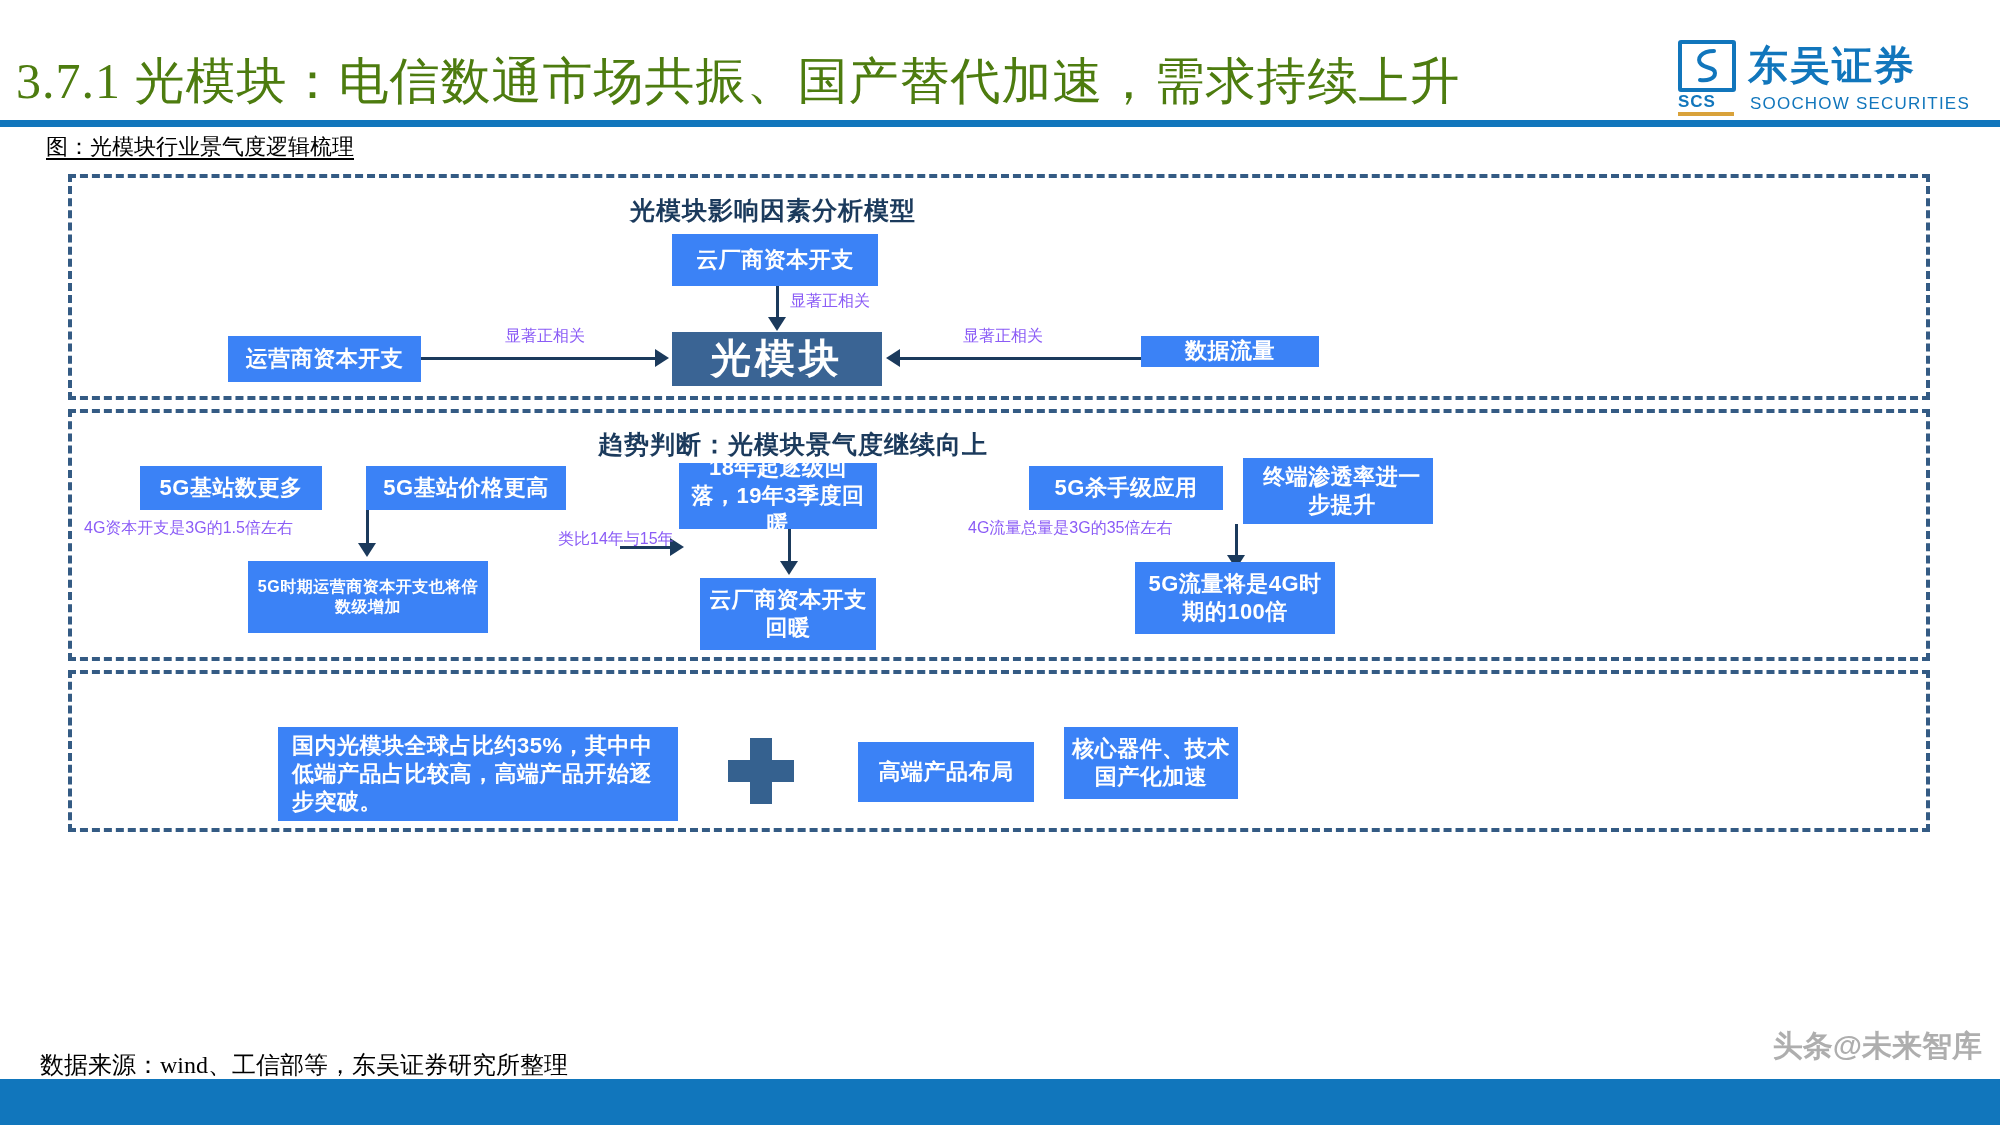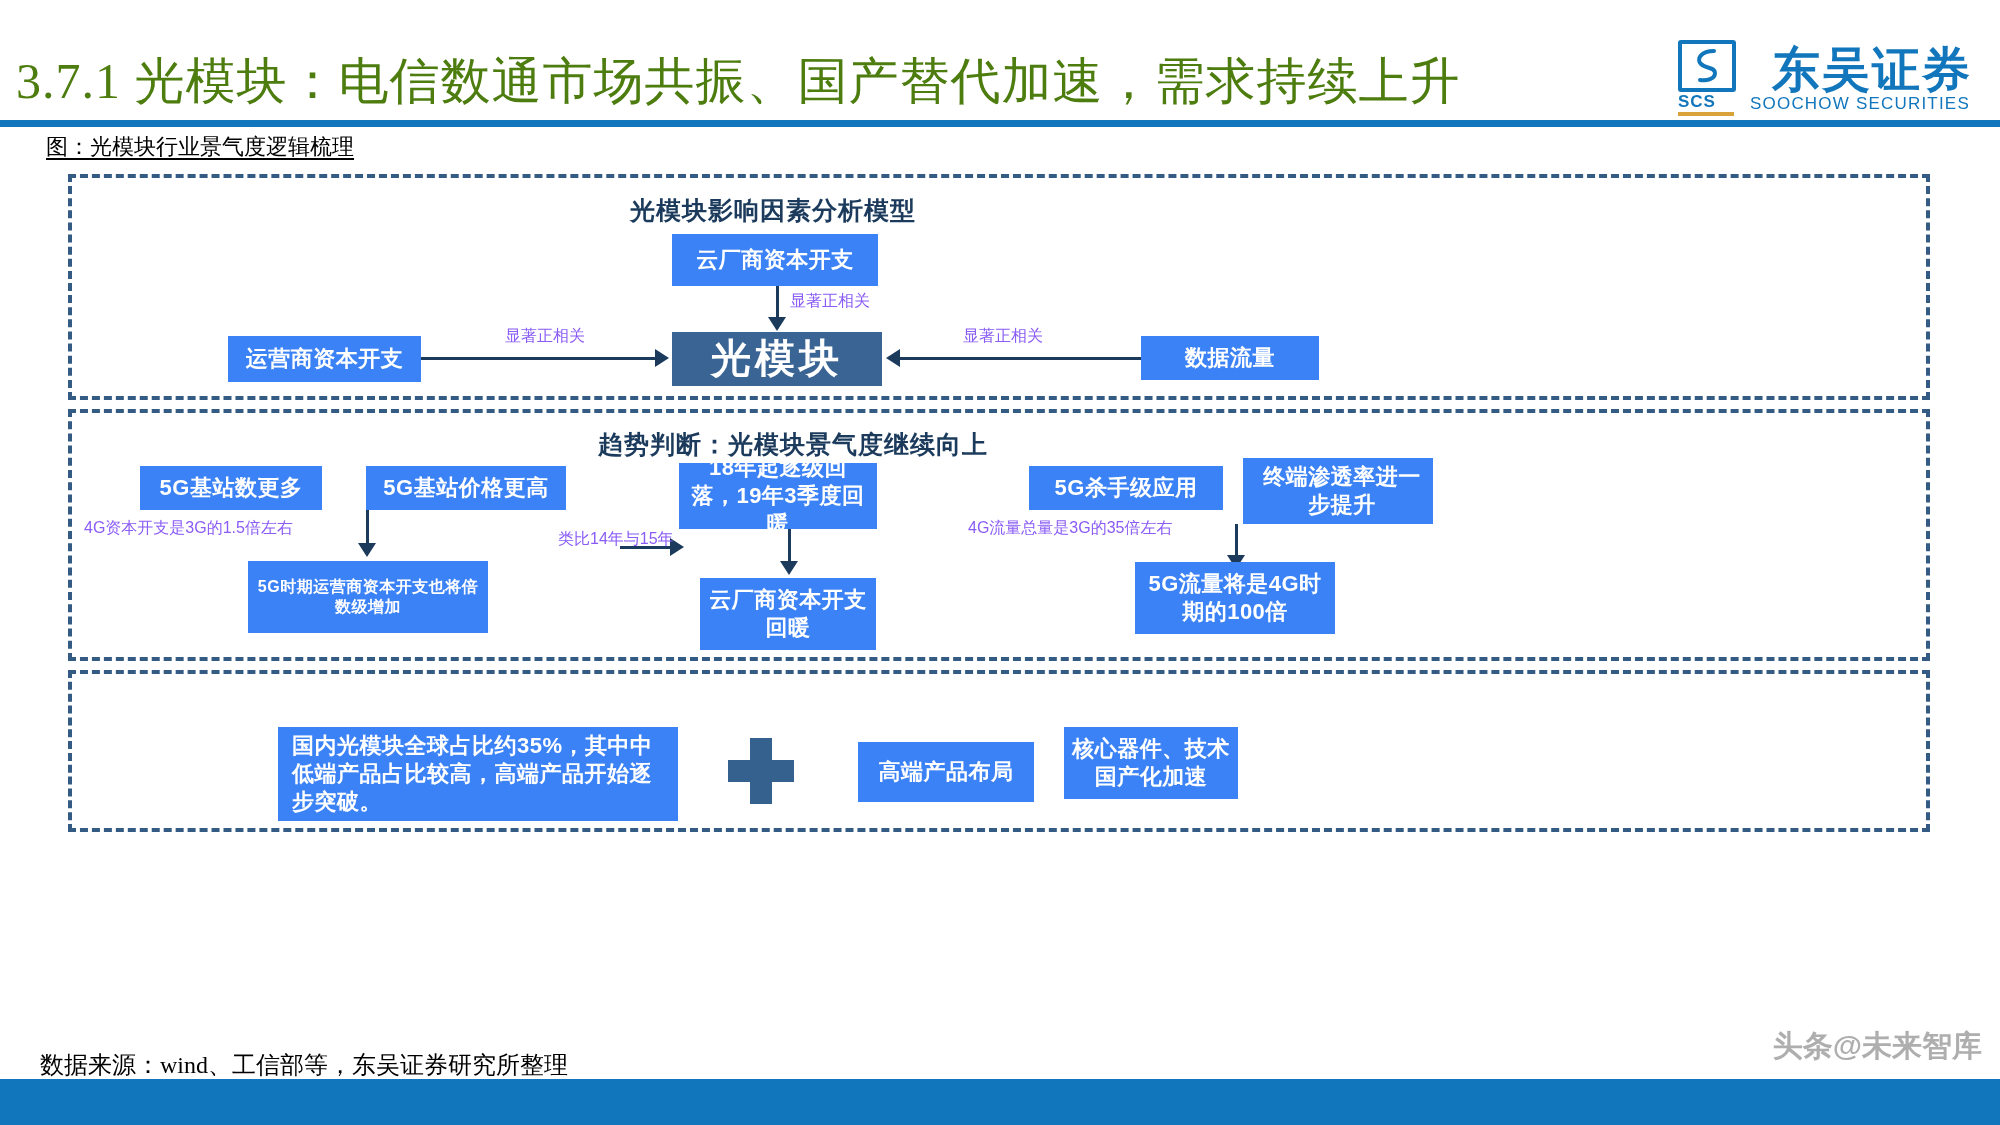--- a/index.html
+++ b/index.html
@@ -25,22 +25,22 @@
   }
   .logo { position: absolute; right: 22px; top: 40px; width: 300px; height: 72px; }
   .logo-mark {
     position: absolute; left: 0; top: 0; width: 58px; height: 52px;
     border: 4px solid #1176bc; border-radius: 3px;
     display: flex; align-items: center; justify-content: center;
   }
   .logo-mark svg { display: block; }
   .logo-cn {
     position: absolute; left: 70px; top: -2px;
-    font-size: 48px; font-weight: 700; color: #1176bc;
-    letter-spacing: 2px; font-family: "Liberation Sans", sans-serif; margin-left: 24px;
+    font-size: 40px; font-weight: 700; color: #1176bc;
+    letter-spacing: 2px; font-family: "Liberation Sans", sans-serif;
   }
   .logo-scs {
     position: absolute; left: 0; top: 52px;
     font-size: 17px; font-weight: 700; color: #1176bc;
     letter-spacing: 1px;
   }
   .logo-scs-bar { position: absolute; left: 0; top: 72px; width: 56px; height: 4px; background: #d9a23a; }
   .logo-en {
     position: absolute; left: 72px; top: 54px;
     font-size: 17px; color: #1176bc; letter-spacing: 1.2px;
@@ -76,21 +76,21 @@
     display: flex; align-items: center; justify-content: center;
     text-align: center; font-weight: 700; line-height: 1.28;
     padding: 4px 8px; letter-spacing: 0.5px;
   }
   .box.big { background: #3a6494; font-size: 40px; letter-spacing: 4px; }
 
   
   #b-cloud-capex { left: 672px; top: 234px; width: 206px; height: 52px; font-size: 22px; }
   #b-optical     { left: 672px; top: 332px; width: 210px; height: 54px; }
   #b-telco-capex { left: 228px; top: 336px; width: 193px; height: 46px; font-size: 22px; }
-  #b-data-flow   { left: 1141px; top: 336px; width: 178px; height: 44px; font-size: 22px; }
+  #b-data-flow   { left: 1141px; top: 336px; width: 178px; height: 31px; font-size: 22px; }
 
   
   #b-5g-count    { left: 140px;  top: 466px; width: 182px; height: 44px; font-size: 22px; }
   #b-5g-price    { left: 366px;  top: 466px; width: 200px; height: 44px; font-size: 22px; }
   #b-5g-capex    { left: 248px;  top: 561px; width: 240px; height: 72px; font-size: 16px; }
   #b-18y         { left: 679px;  top: 463px; width: 198px; height: 66px; font-size: 22px; }
   #b-cloud-warm  { left: 700px;  top: 578px; width: 176px; height: 72px; font-size: 22px; }
   #b-5g-killer   { left: 1029px; top: 466px; width: 194px; height: 44px; font-size: 22px; }
   #b-penetration { left: 1243px; top: 458px; width: 190px; height: 66px; font-size: 22px; padding-left: 16px; }
   #b-5g-flow     { left: 1135px; top: 562px; width: 200px; height: 72px; font-size: 22px; }

